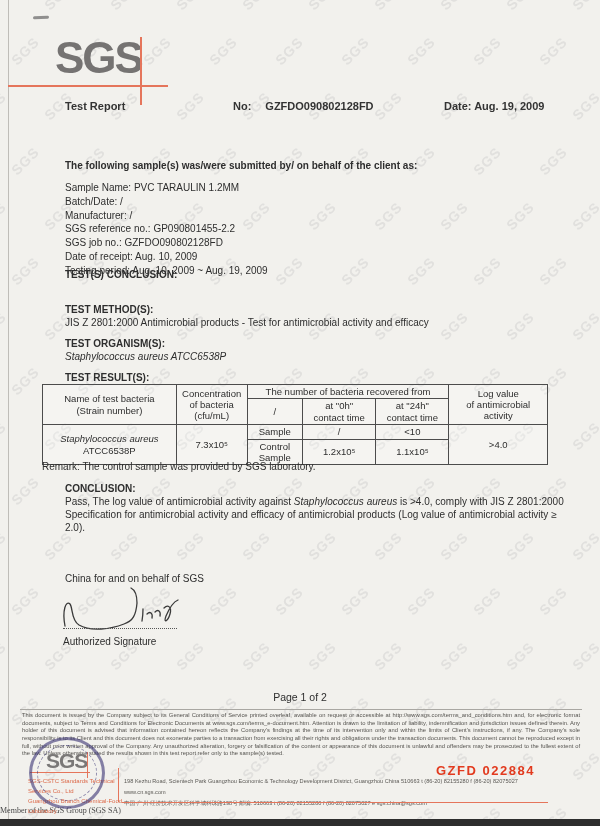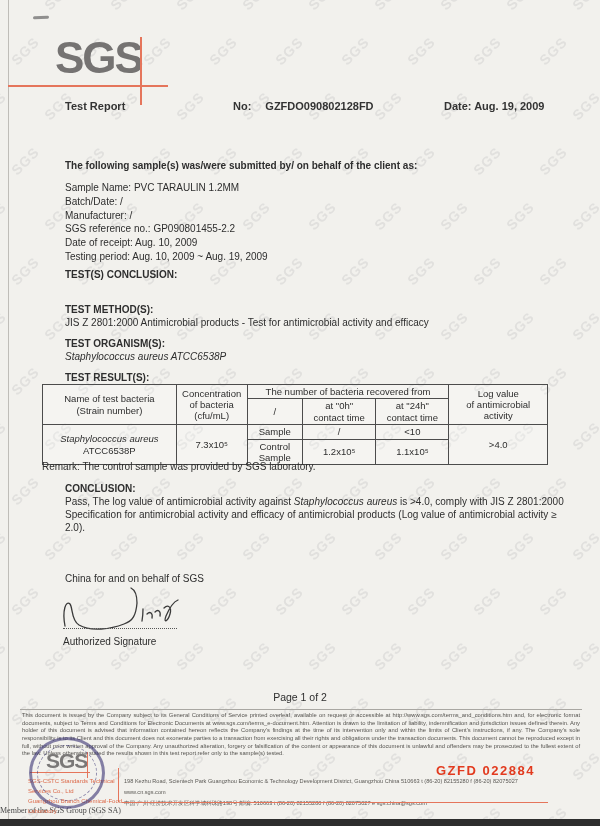--- a/index.html
+++ b/index.html
@@ -262,20 +262,21 @@
     <div class="abs client">
     </div>
 
     <div class="abs intro">The following sample(s) was/were submitted by/ on behalf of the client as:</div>
 
     <div class="abs sample">
       <div>Sample Name: PVC TARAULIN 1.2MM</div>
       <div>Batch/Date: /</div>
       <div>Manufacturer: /</div>
       <div>SGS reference no.: GP090801455-2.2</div>
+      <div>SGS job no.: GZFDO090802128FD</div>
       <div>Date of receipt: Aug. 10, 2009</div>
       <div>Testing period: Aug. 10, 2009 ~ Aug. 19, 2009</div>
     </div>
 
     <div class="abs sec-h" style="left:65px; top:269px;">TEST(S) CONCLUSION:</div>
 
     <div class="abs sec-h" style="left:65px; top:304px;">TEST METHOD(S):</div>
     <div class="abs sec-b" style="left:65px; top:317px;">JIS Z 2801:2000 Antimicrobial products - Test for antimicrobial activity and efficacy</div>
 
     <div class="abs sec-h" style="left:65px; top:338px;">TEST ORGANISM(S):</div>

